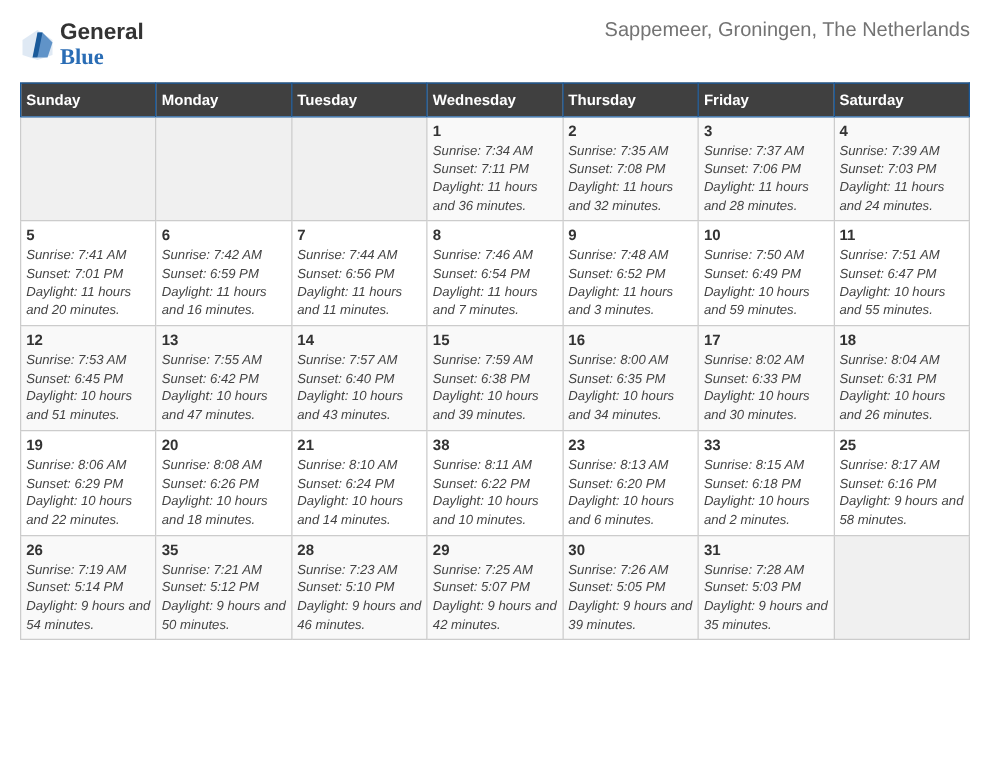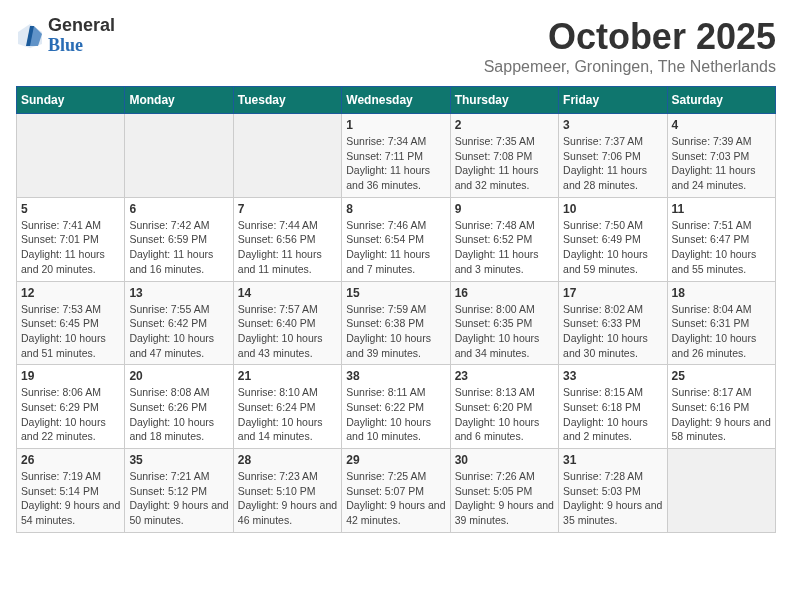--- a/index.html
+++ b/index.html
@@ -44,21 +44,21 @@
     .calendar-subtitle {
       font-size: 16px;
       color: #737373;
     }
     table {
       width: 100%;
       border-collapse: collapse;
       font-size: 11px;
     }
     thead th {
-      background-color: #0f766e;
+      background-color: #404040;
       color: #fff;
       padding: 6px 4px;
       text-align: left;
       font-size: 12px;
       font-weight: bold;
       border: 1px solid #1a5a9a;
     }
     tbody td {
       border: 1px solid #ccc;
       vertical-align: top;
@@ -74,20 +74,21 @@
     .day-num {
       font-weight: bold;
       font-size: 12px;
       color: #333;
       margin-bottom: 2px;
     }
     .day-detail {
       color: #444;
       line-height: 1.4;
       font-size: 10.5px;
+      font-style: italic;
     }
     .empty-cell {
       background: #f0f0f0 !important;
     }
   </style>
 </head>
 <body>
 
 <div class="header-area">
   <div class="logo">
@@ -95,21 +96,20 @@
       <polygon points="14,2 26,10 26,22 14,26 2,22 2,10" fill="#2a6db5" opacity="0.15"></polygon>
       <polygon points="18,4 26,12 22,24 14,24 14,4" fill="#2a6db5" opacity="0.7"></polygon>
       <polygon points="14,4 18,4 14,24 10,24" fill="#1a5a9a"></polygon>
     </svg>
     <div class="logo-text">
       <span class="logo-general">General</span><br>
       <span class="logo-blue">Blue</span>
     </div>
   </div>
   <div class="title-area">
-    <div class="calendar-title">October 2025</div>
     <div class="calendar-subtitle">Sappemeer, Groningen, The Netherlands</div>
   </div>
 </div>
 
 <table>
   <thead>
     <tr>
     <th>Sunday</th>
         <th>Monday</th>
         <th>Tuesday</th>

